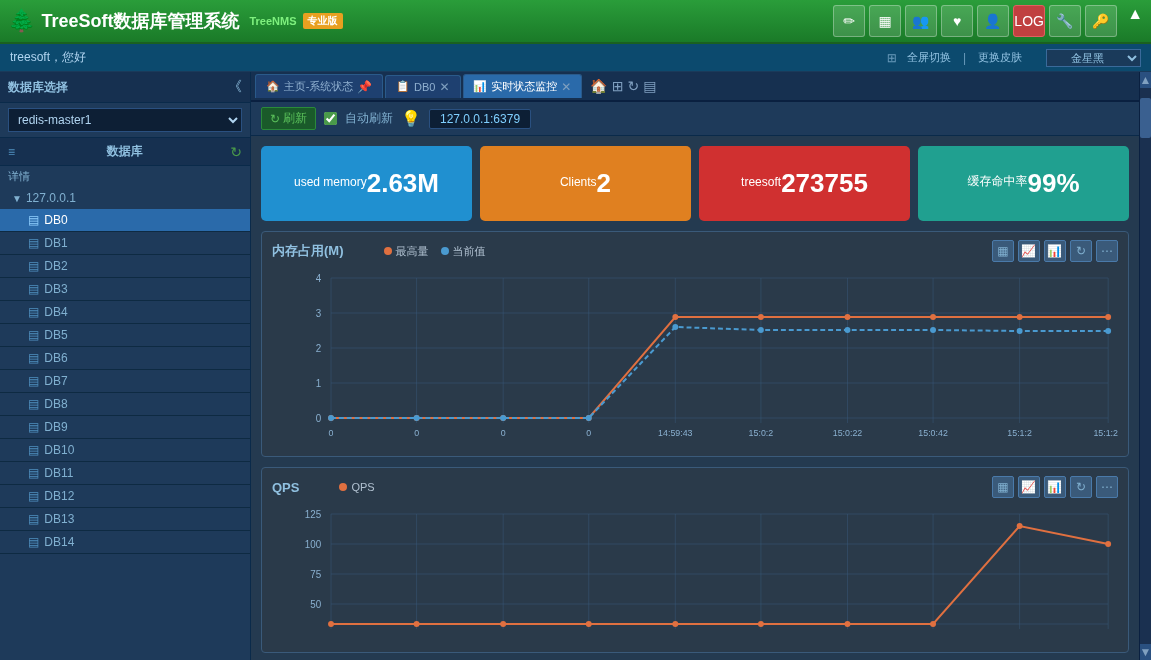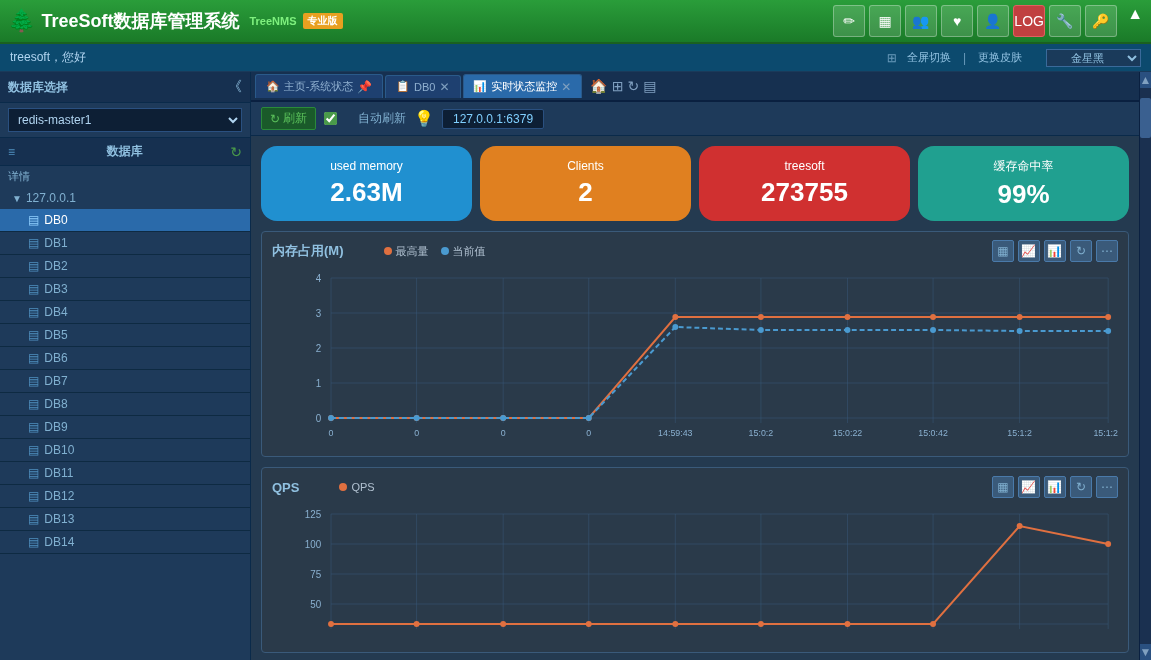--- a/index.html
+++ b/index.html
@@ -51,29 +51,29 @@
     #tabs { background: #163050; display: flex; align-items: center; height: 30px; border-bottom: 2px solid #0a2040; padding: 0 4px; }
     .tab { display: flex; align-items: center; gap: 4px; padding: 4px 10px; background: #1e4070; border: 1px solid #2a5a8a; border-bottom: none; color: #90b0d0; font-size: 11px; cursor: pointer; margin-right: 2px; border-radius: 3px 3px 0 0; }
     .tab.active { background: #2a6aaa; color: #fff; }
     .tab .tab-close { color: #80a0c0; font-size: 12px; cursor: pointer; }
     #tabs .expand-icons { display: flex; gap: 4px; margin-left: 6px; }
     #tabs .expand-icons span { color: #80a0c0; cursor: pointer; font-size: 14px; }
 
     
     #sub-toolbar { background: #1e3a5a; padding: 5px 10px; display: flex; align-items: center; gap: 8px; border-bottom: 1px solid #0a2a4a; }
     .refresh-btn { background: #1a5a2a; color: #5ac05a; border: 1px solid #2a8a3a; padding: 2px 8px; cursor: pointer; font-size: 12px; border-radius: 2px; display: flex; align-items: center; gap: 3px; }
-    .auto-refresh-cb { display: flex; align-items: center; gap: 21px; color: #80b0d0; font-size: 12px; }
+    .auto-refresh-cb { display: flex; align-items: center; gap: 8px; color: #80b0d0; font-size: 12px; }
     .auto-refresh-cb input { accent-color: #4a9a4a; }
     .server-addr { background: #0d1f35; border: 1px solid #2a5080; color: #80d0ff; padding: 2px 10px; font-size: 12px; border-radius: 2px; }
     .bulb-ico { color: #e0c030; font-size: 16px; cursor: pointer; }
 
     
     #dashboard { flex: 1; overflow-y: auto; padding: 10px; background: #243a50; }
     .stat-cards { display: flex; gap: 8px; margin-bottom: 10px; }
-    .stat-card { flex: 1; border-radius: 16px; padding: 10px 12px; display: flex; flex-direction: column; align-items: center; justify-content: center; min-height: 75px; }
+    .stat-card { flex: 1; border-radius: 5px; padding: 10px 12px; display: flex; flex-direction: row; align-items: center; justify-content: center; min-height: 75px; }
     .stat-card .card-label { font-size: 12px; margin-bottom: 4px; }
     .stat-card .card-value { font-size: 26px; font-weight: bold; }
     .card-blue { background: #2090d0; color: #fff; }
     .card-green { background: #20a040; color: #fff; }
     .card-orange { background: #e08020; color: #fff; }
     .card-red { background: #d03030; color: #fff; }
     .card-teal { background: #20a090; color: #fff; align-items: center; }
 
     
     .chart-panel { background: #2a3a4a; border: 1px solid #3a5a7a; border-radius: 4px; margin-bottom: 10px; padding: 8px 10px; }

